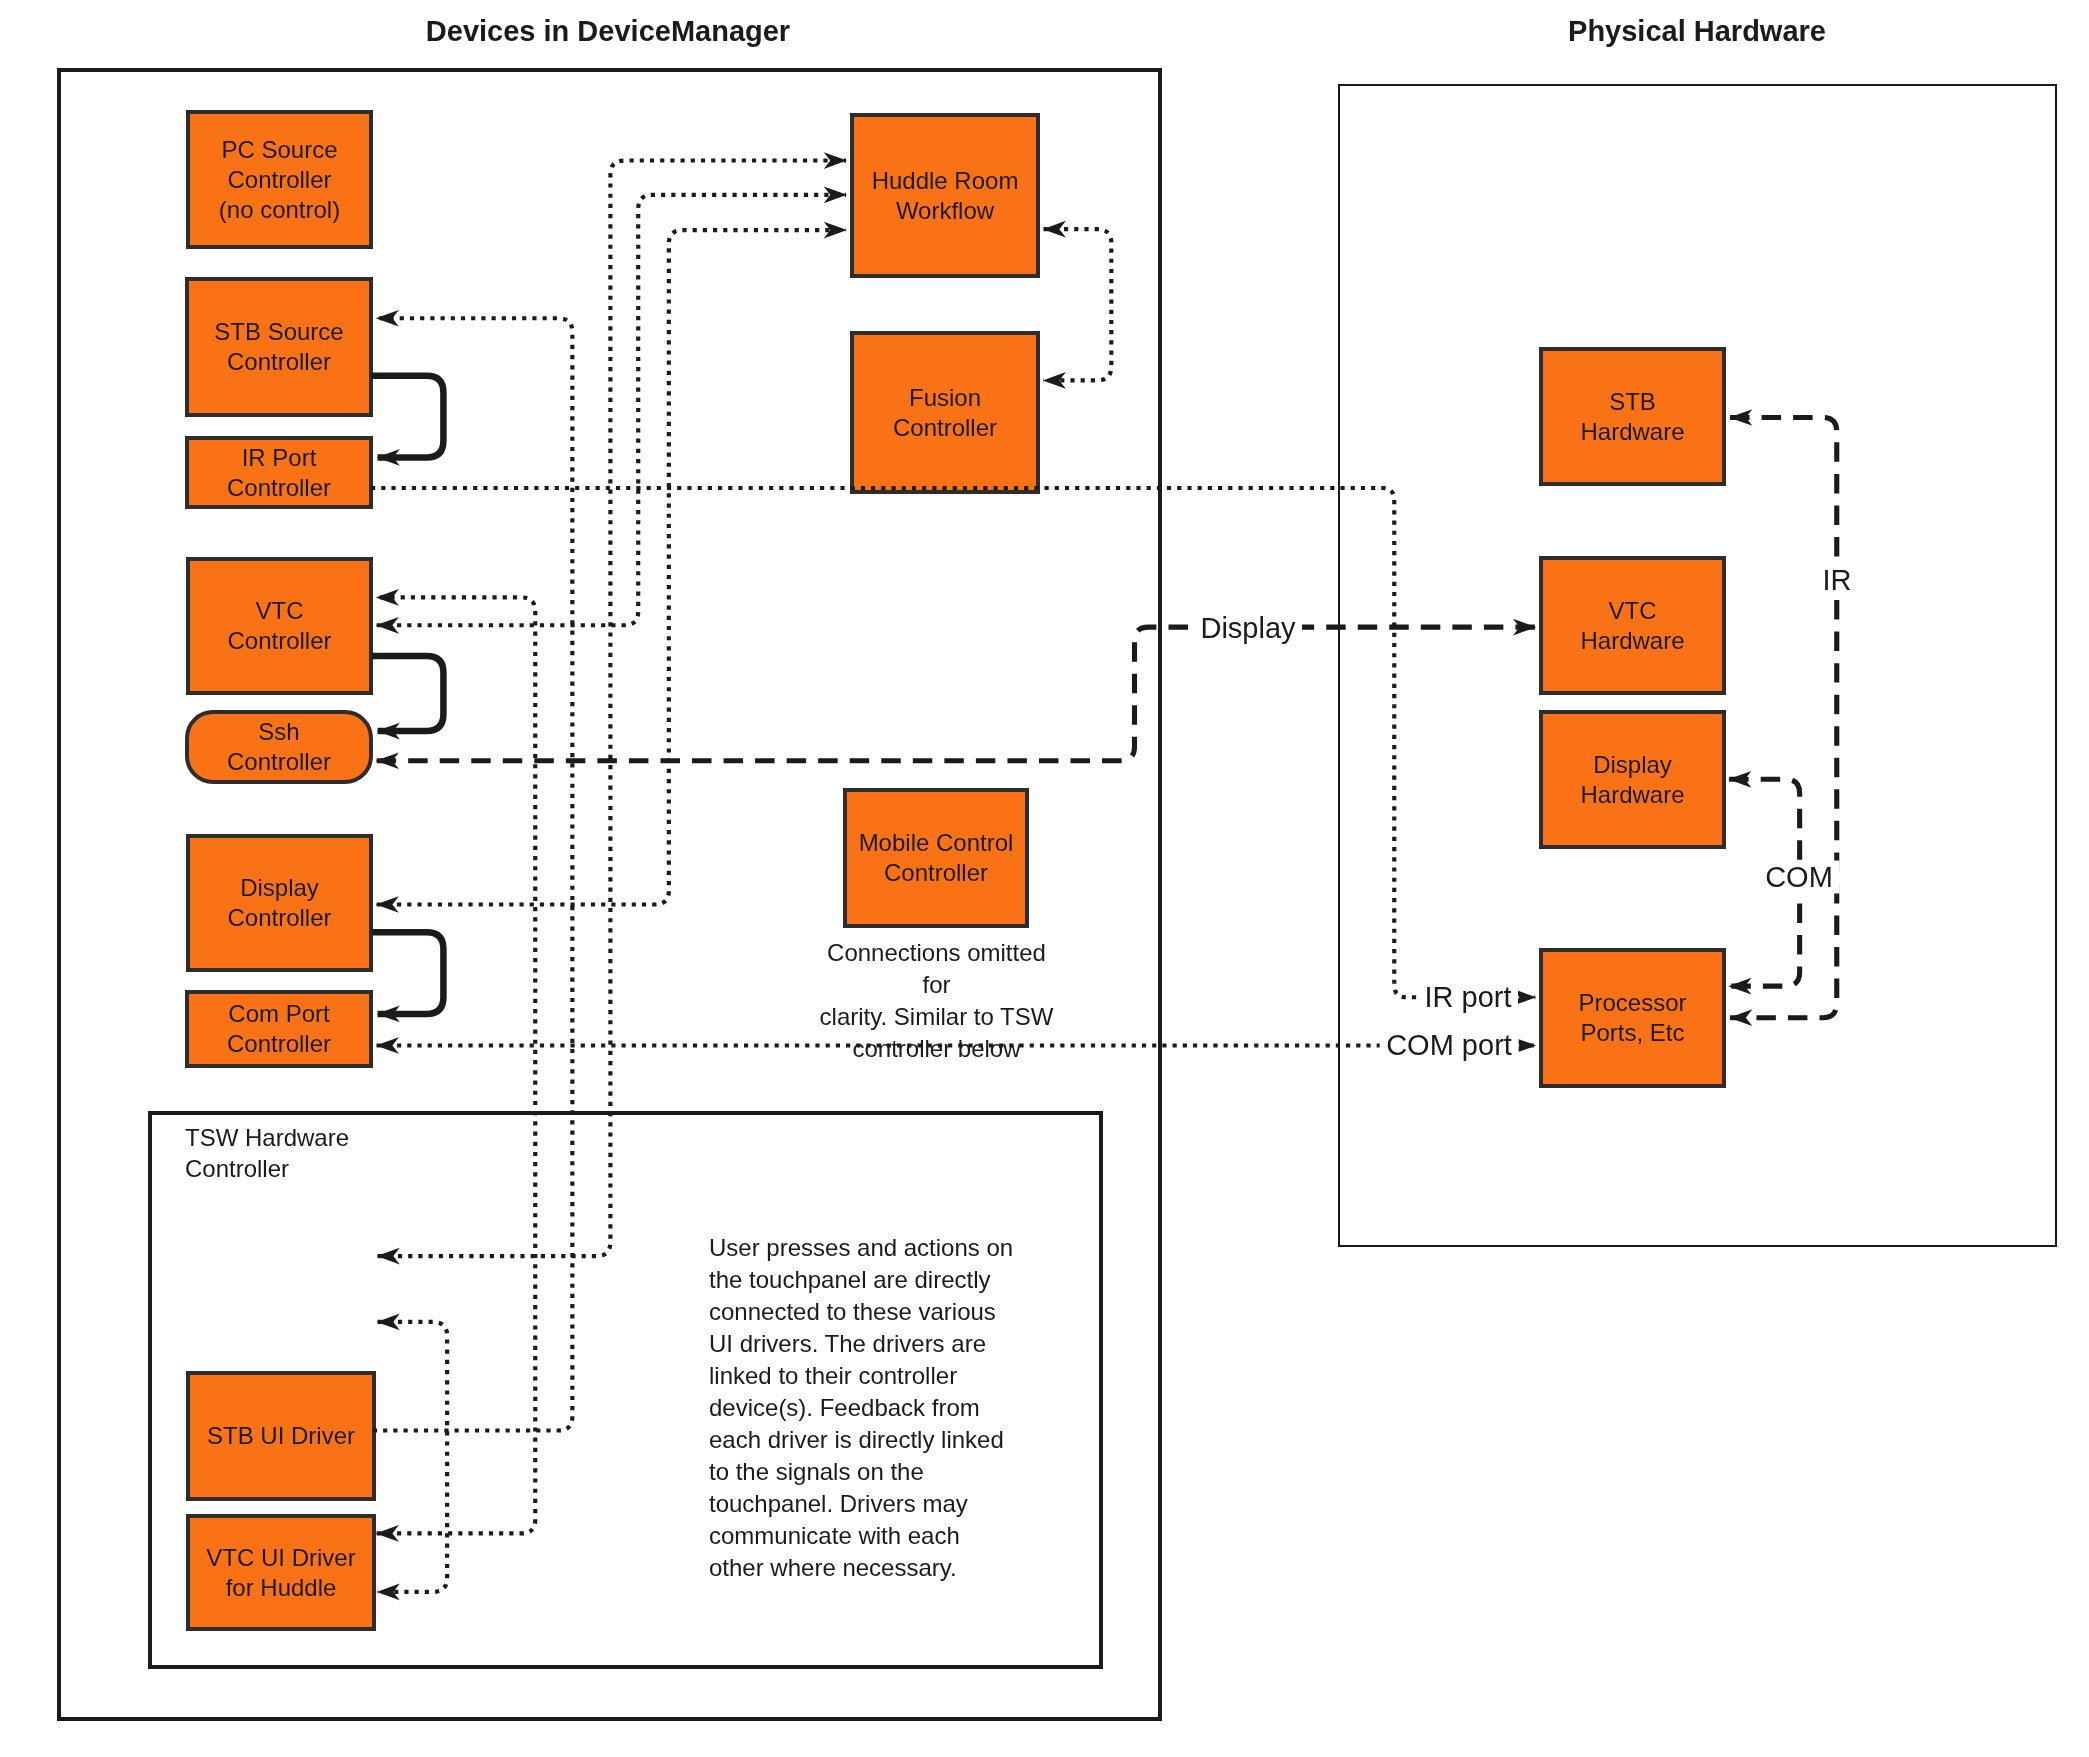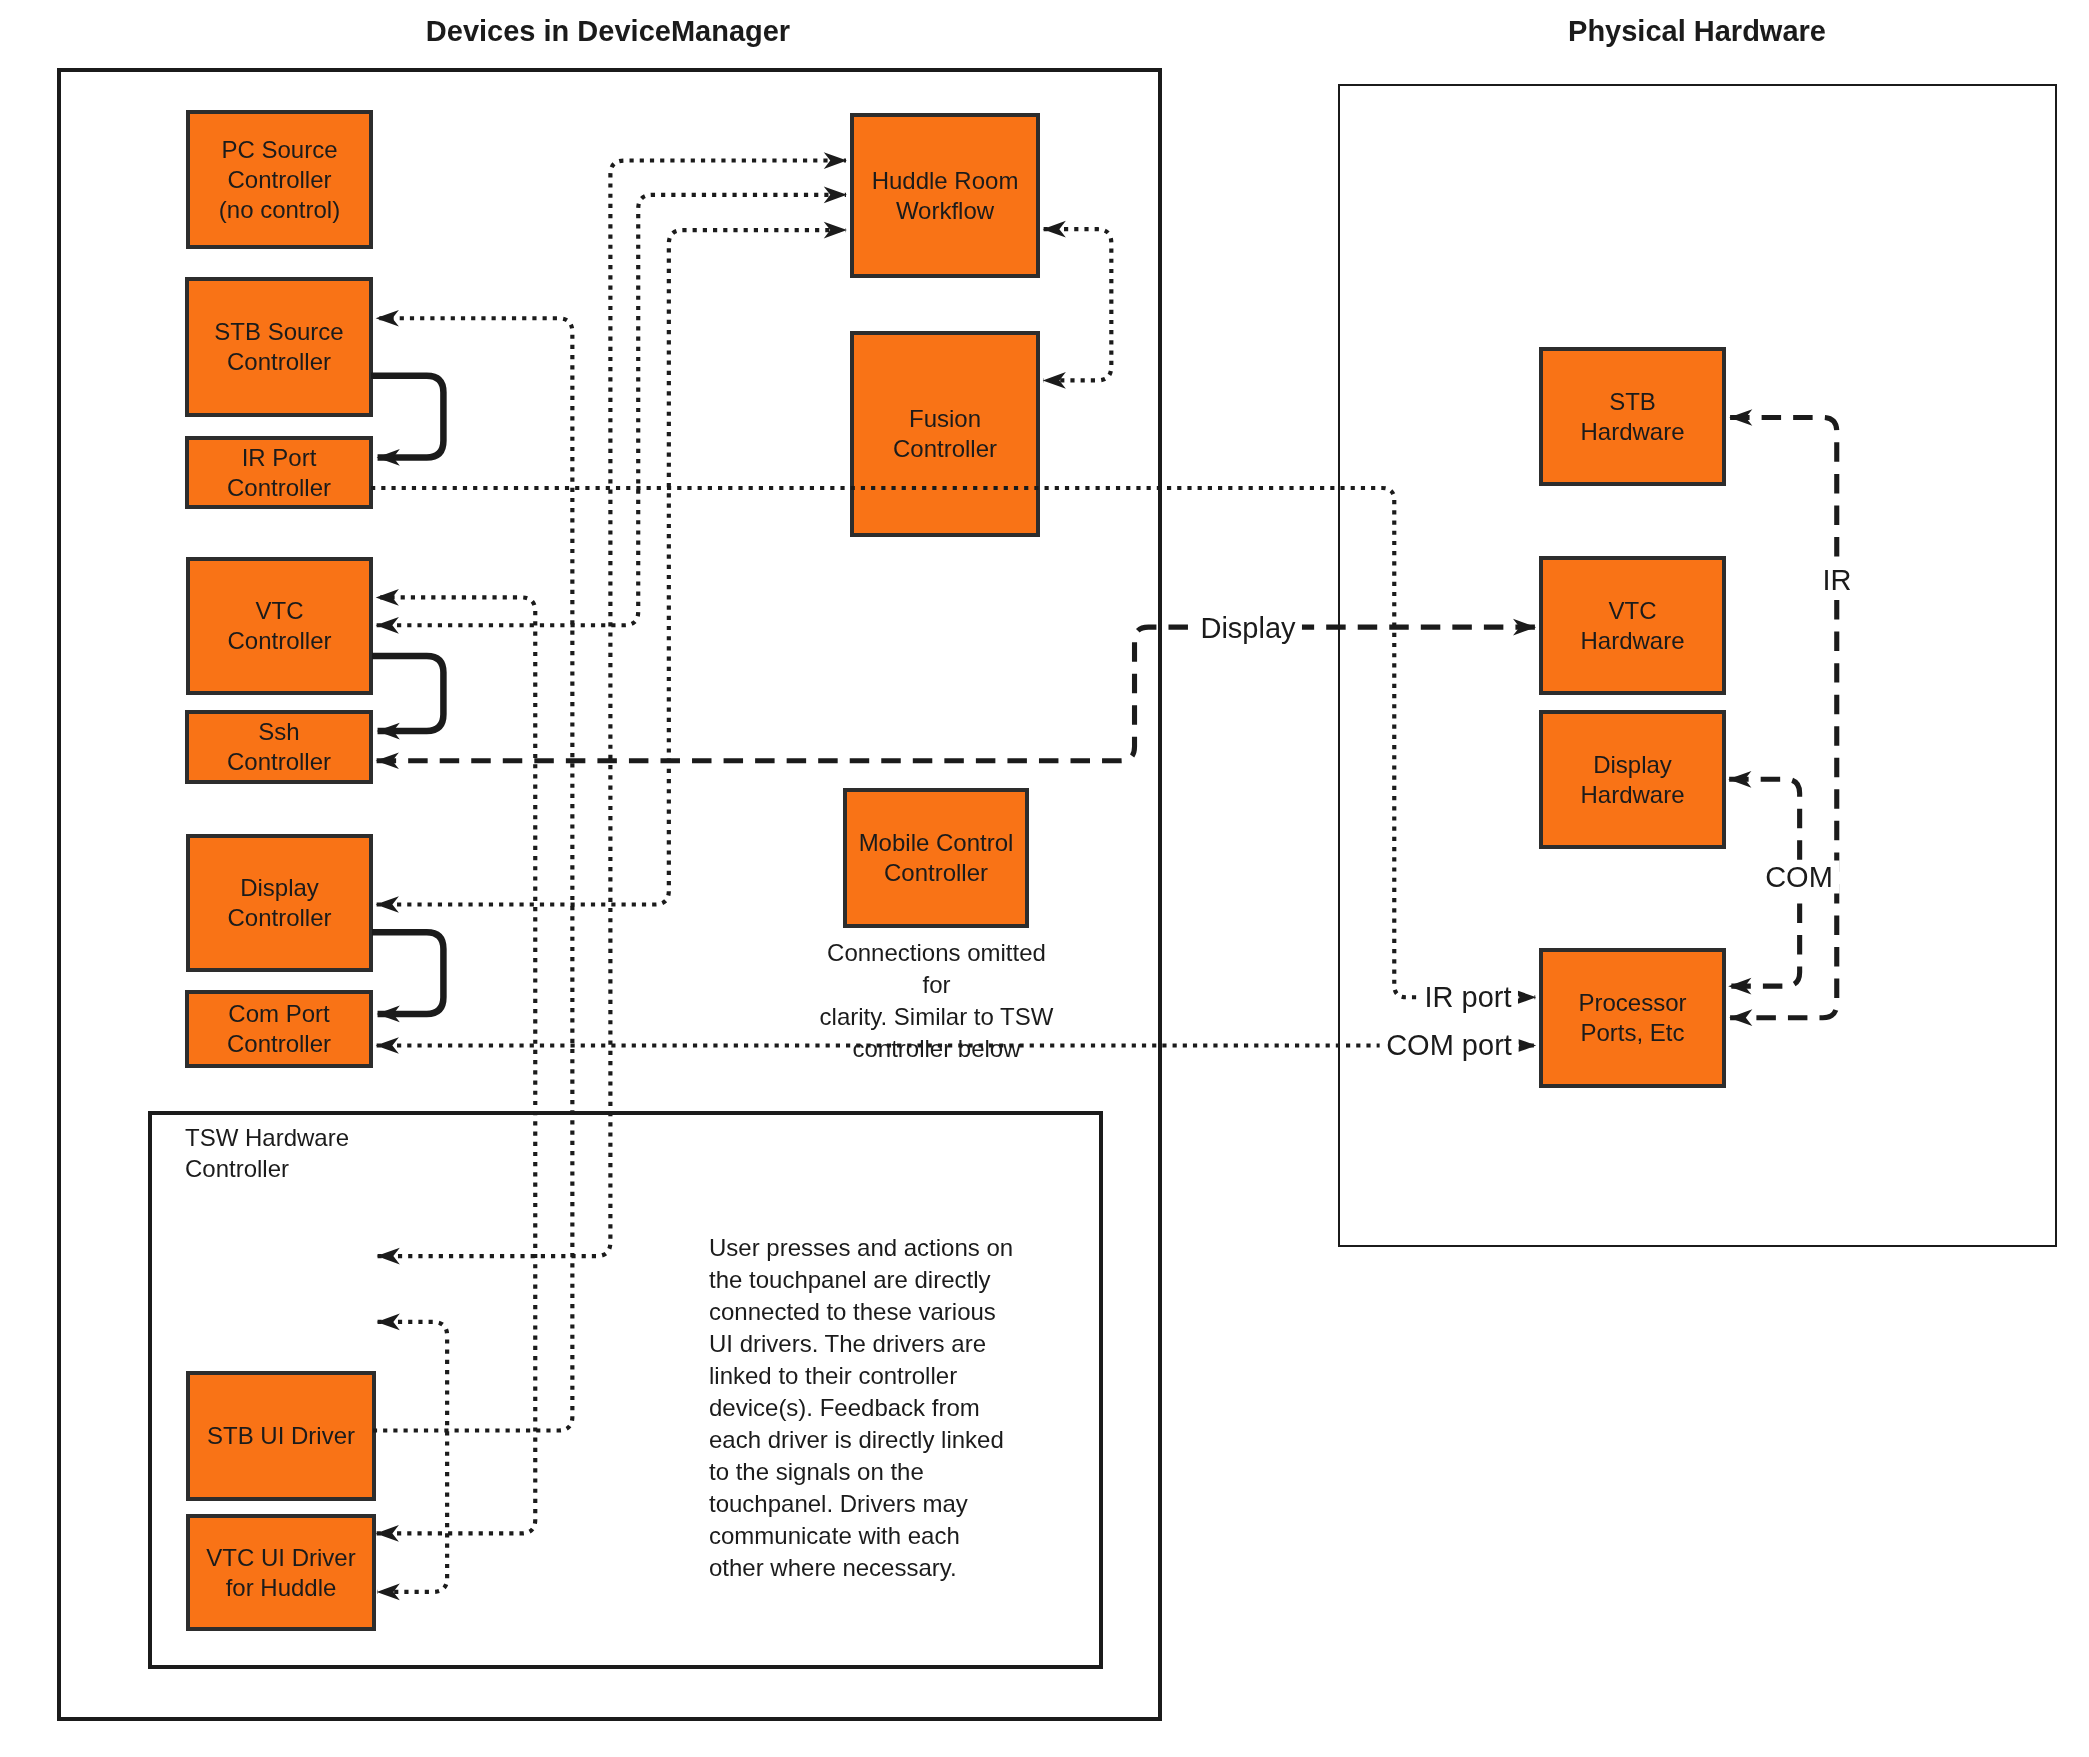--- a/index.html
+++ b/index.html
@@ -14,26 +14,26 @@
   .t-left{left:608px;}
   .t-right{left:1697px;}
   .box{position:absolute;box-sizing:border-box;border:4.6px solid #2d2d2d;background:#f97316;
        display:flex;align-items:center;justify-content:center;text-align:center;
        font-size:24px;line-height:30px;white-space:pre-line;z-index:2;}
   
   .b-pc{left:186px;top:110px;width:187px;height:139px;}
   .b-stbsrc{left:185px;top:277px;width:188px;height:140px;}
   .b-irport{left:185px;top:436px;width:188px;height:73px;}
   .b-vtc{left:186px;top:557px;width:187px;height:138px;}
-  .b-ssh{left:185px;top:710px;width:188px;height:74px;}
+  .b-ssh{left:185px;top:710px;width:188px;height:74px;border-radius:28px;}
   .b-disp{left:186px;top:834px;width:187px;height:138px;}
   .b-comport{left:185px;top:990px;width:188px;height:78px;}
   
   .b-huddle{left:850px;top:113px;width:190px;height:165px;}
-  .b-fusion{left:850px;top:331px;width:190px;height:206px;}
+  .b-fusion{left:850px;top:331px;width:190px;height:163px;}
   .b-mobile{left:843px;top:788px;width:186px;height:140px;}
   
   .b-mainui{left:186px;top:1204px;width:190px;height:152px;}
   .b-stbui{left:186px;top:1371px;width:190px;height:130px;}
   .b-vtcui{left:186px;top:1514px;width:190px;height:117px;}
   
   .b-stbhw{left:1539px;top:347px;width:187px;height:139px;}
   .b-vtchw{left:1539px;top:556px;width:187px;height:139px;}
   .b-disphw{left:1539px;top:710px;width:187px;height:139px;}
   .b-proc{left:1539px;top:948px;width:187px;height:140px;}

